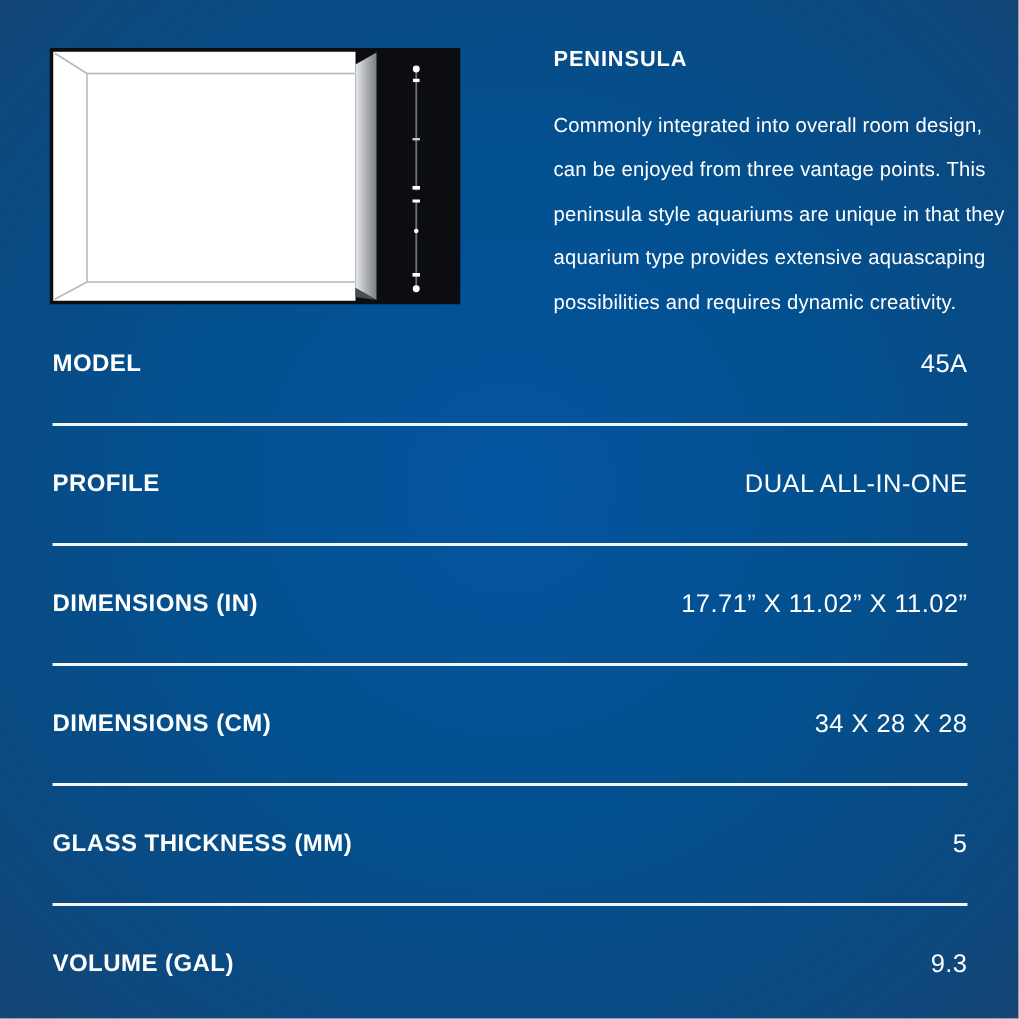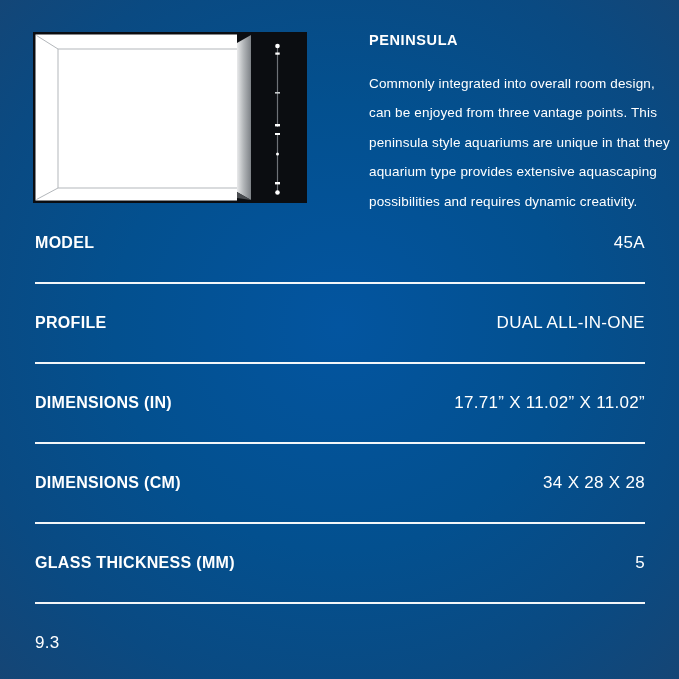--- a/index.html
+++ b/index.html
@@ -145,15 +145,16 @@
   </div>
   <div class="spec-row">
     <span class="spec-label">DIMENSIONS (CM)</span>
     <span class="spec-value">34 X 28 X 28</span>
   </div>
   <div class="spec-row">
     <span class="spec-label">GLASS THICKNESS (MM)</span>
     <span class="spec-value">5</span>
   </div>
   <div class="spec-row">
+    <span class="spec-label">VOLUME (GAL)</span>
     <span class="spec-value">9.3</span>
   </div>
 </div>
 
 </body></html>

